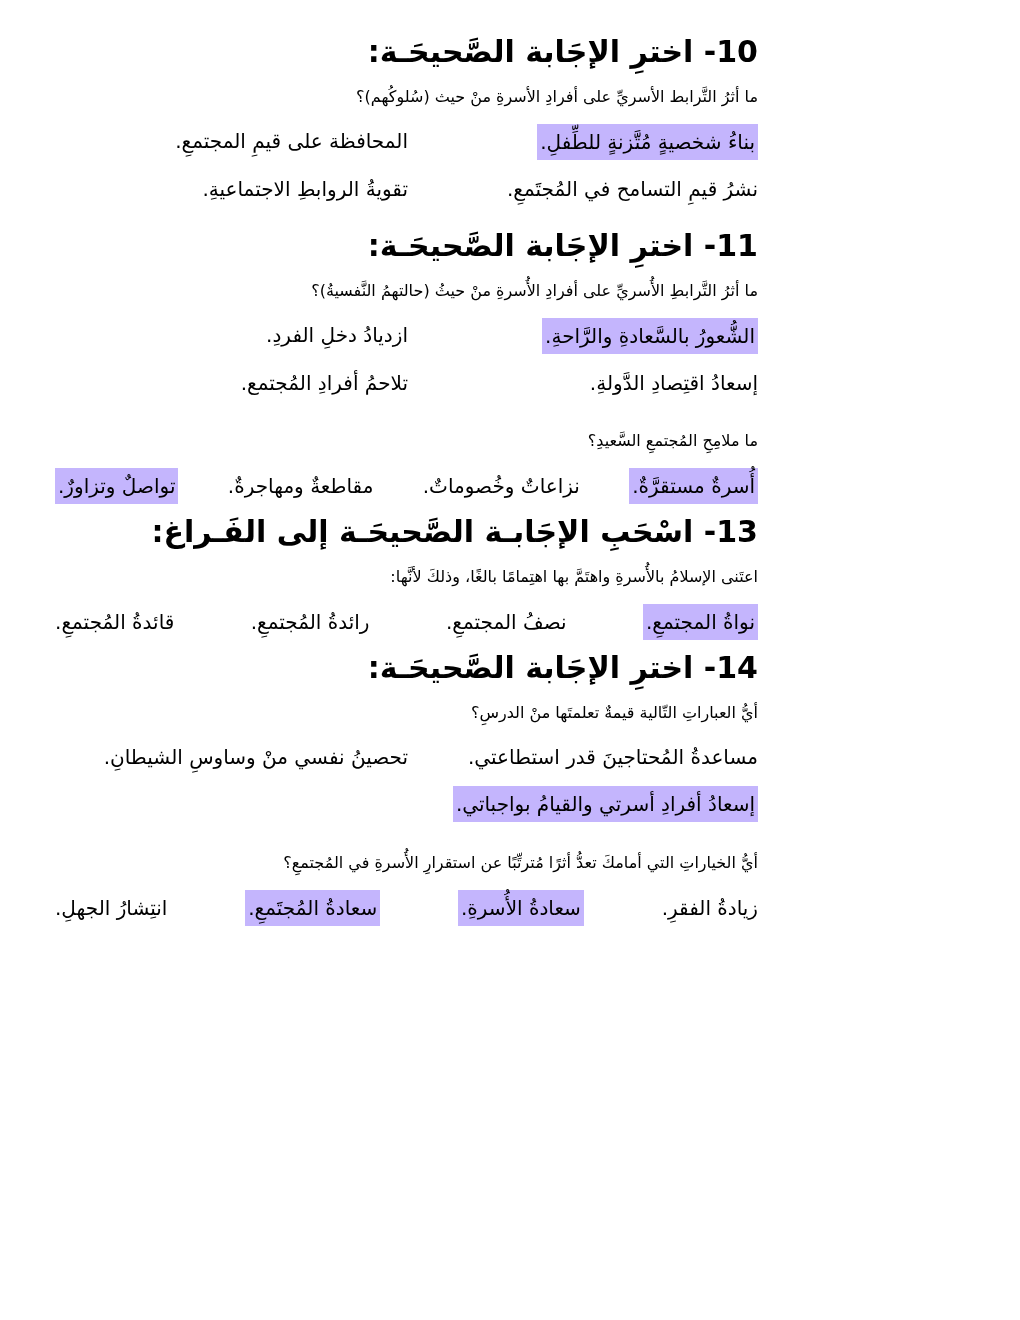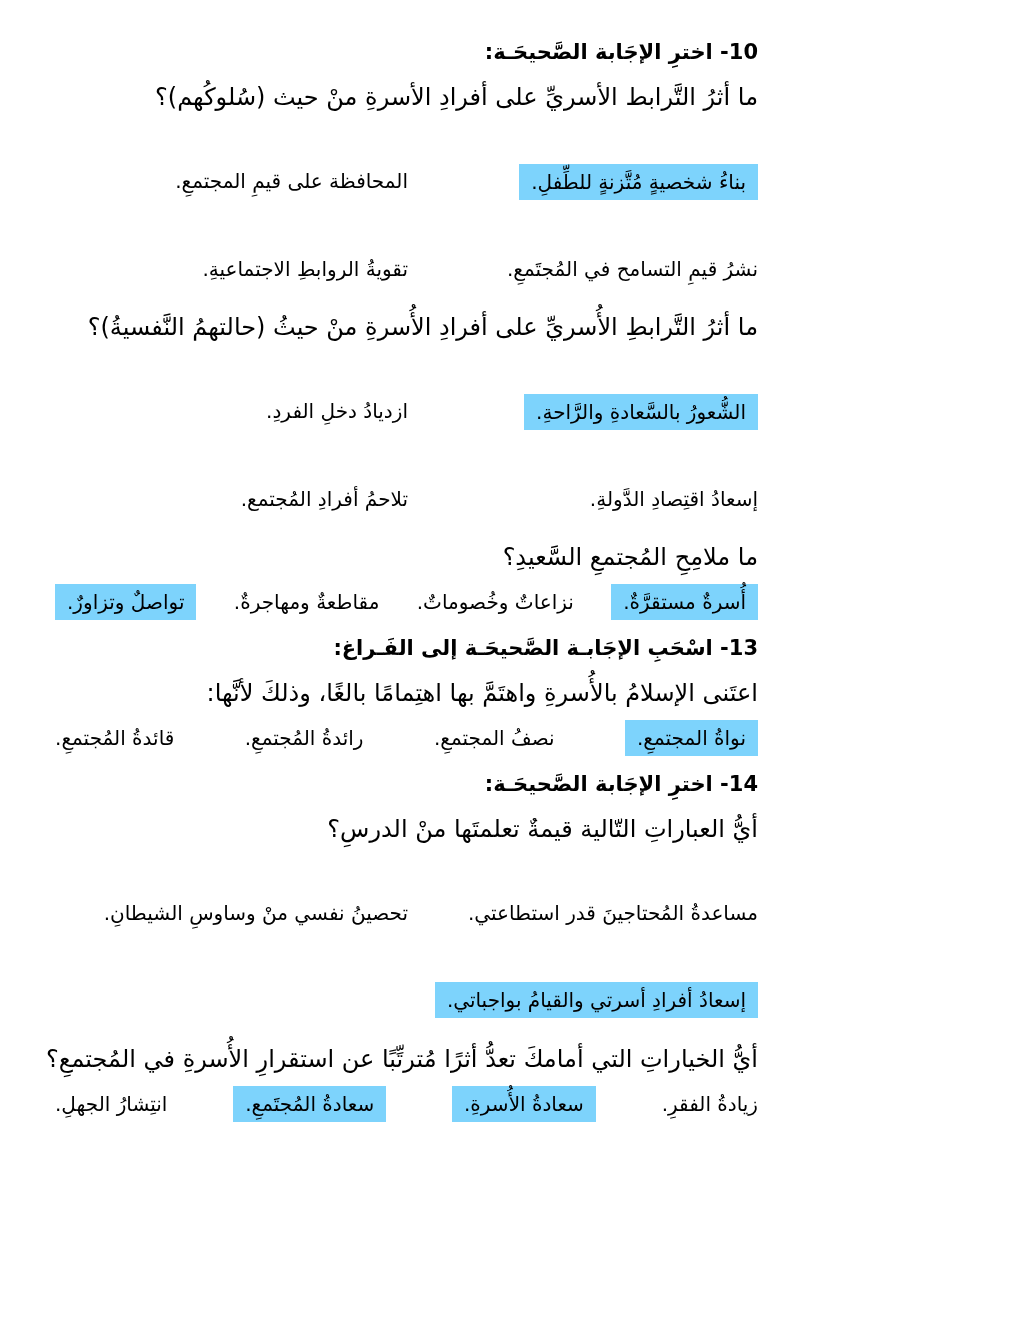--- a/index.html
+++ b/index.html
@@ -19,78 +19,78 @@
     box-sizing: border-box;
     width: 1020px;
     height: 1320px;
     padding: 36px 262px 0 55px; 
   }
   .q-section {
     margin-bottom: 12px;
   }
   .q-header {
     font-weight: bold;
-    font-size: 21px;
+    font-size: 30px;
     line-height: 32px;
     margin-bottom: 12px;
     white-space: nowrap;
   }
   .q-text {
-    font-size: 24px;
+    font-size: 16px;
     line-height: 34px;
     margin-bottom: 10px;
     white-space: nowrap;
   }
   
   .opt-grid2 {
     display: grid;
     grid-template-columns: 350px 1fr;
     column-gap: 0;
   }
   .opt-grid2 .opt {
     margin-bottom: 12px;
-    margin-top: 40px;
   }
   
   .opt-row4 {
     display: flex;
     justify-content: space-between;
     align-items: baseline;
     margin-bottom: 12px;
   }
   .opt {
     font-size: 20px;
     line-height: 34px;
     white-space: nowrap;
   }
   .opt .opt-label {
     display: inline-block;
   }
   .opt.hl .opt-label {
-    background: #7dd3fc;
-    padding: 1px 12px;
+    background: #c4b5fd;
+    padding: 1px 3px;
   }
 </style>
 </head>
 <body>
 
 <div class="page">
 
   <section class="q-section">
     <div class="q-header">10- اخترِ الإجَابة الصَّحيحَـة:</div>
     <div class="q-text">ما أثرُ التَّرابط الأسريِّ على أفرادِ الأسرةِ منْ حيث (سُلوكُهم)؟</div>
     <div class="opt-grid2">
       <div class="opt hl"><span class="opt-label">بناءُ شخصيةٍ مُتَّزنةٍ للطِّفلِ.</span></div>
       <div class="opt"><span class="opt-label">المحافظة على قيمِ المجتمعِ.</span></div>
       <div class="opt"><span class="opt-label">نشرُ قيمِ التسامح في المُجتَمعِ.</span></div>
       <div class="opt"><span class="opt-label">تقويةُ الروابطِ الاجتماعيةِ.</span></div>
     </div>
   </section>
 
   <section class="q-section">
+    <div class="q-header">11- اخترِ الإجَابة الصَّحيحَـة:</div>
     <div class="q-text">ما أثرُ التَّرابطِ الأُسريِّ على أفرادِ الأُسرةِ منْ حيثُ (حالتهمُ النَّفسيةُ)؟</div>
     <div class="opt-grid2">
       <div class="opt hl"><span class="opt-label">الشُّعورُ بالسَّعادةِ والرَّاحةِ.</span></div>
       <div class="opt"><span class="opt-label">ازديادُ دخلِ الفردِ.</span></div>
       <div class="opt"><span class="opt-label">إسعادُ اقتِصادِ الدَّولةِ.</span></div>
       <div class="opt"><span class="opt-label">تلاحمُ أفرادِ المُجتمع.</span></div>
     </div>
   </section>
 
   <section class="q-section">

